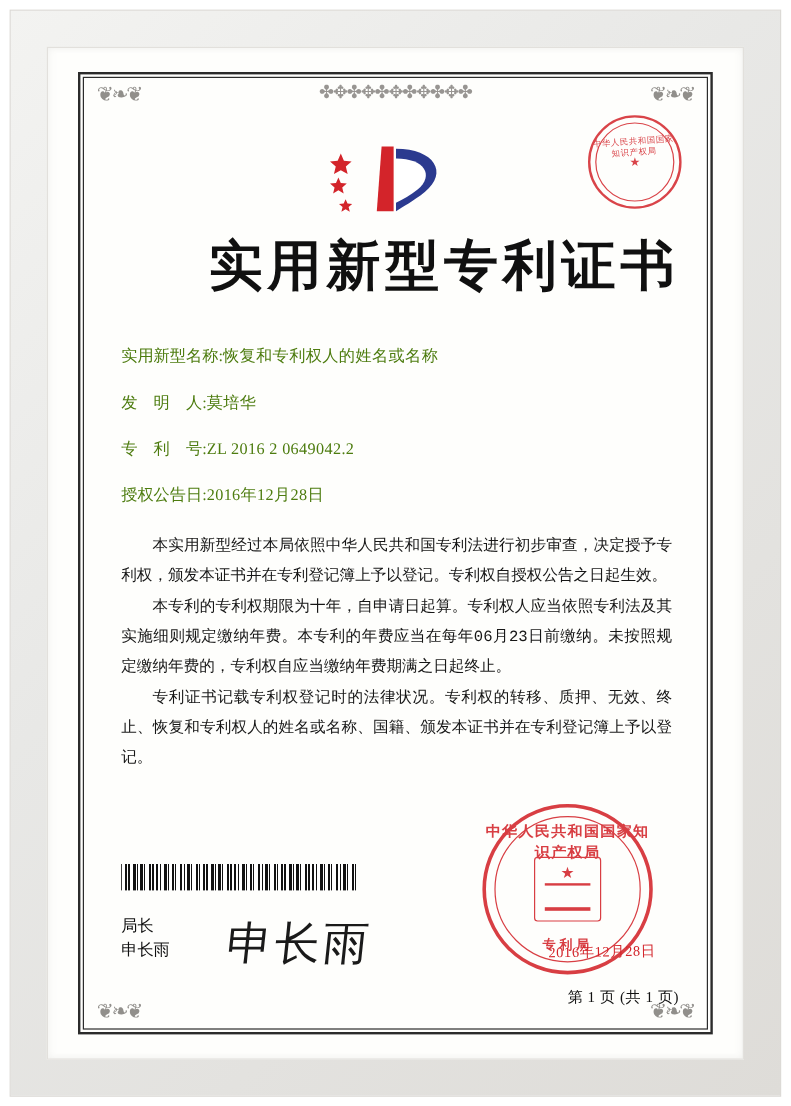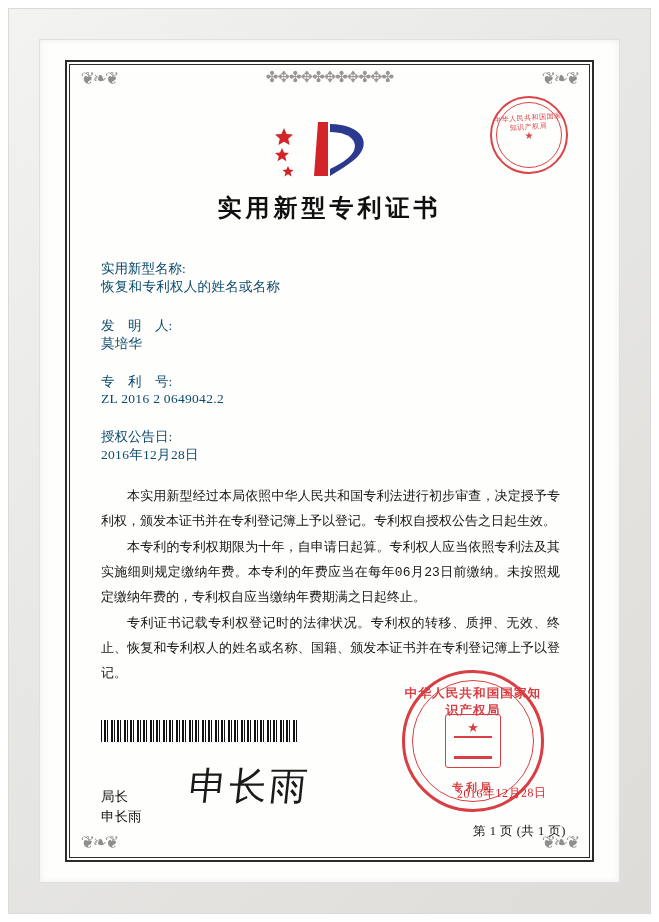--- a/index.html
+++ b/index.html
@@ -140,39 +140,38 @@
   }
   .seal-top .st-star {
     position: absolute;
     left: 50%; top: 50%;
     transform: translate(-50%,-50%);
     font-size: 10px;
   }
 
   .title {
     margin-top: 92px;
-    text-align: center;
-    font-size: 24px;
+    text-align: right;
+    font-size: 45px;
     font-weight: bold;
     letter-spacing: 4px;
     color: #101010;
     font-family: "DejaVu Serif", "Liberation Serif", serif;
   }
 
   .fields {
     margin-top: 36px;
     padding-left: 8px;
   }
   .field-row {
     display: flex;
     align-items: baseline;
     margin-bottom: 20.5px;
     font-size: 13.5px;
-    color: #0c4a6e;
-    flex-direction: column;
+    color: #4d7c0f;
   }
   .field-label {
     white-space: pre;
     letter-spacing: 0px;
   }
   .field-value {
     letter-spacing: .3px;
   }
 
   .paragraphs {
@@ -202,21 +201,21 @@
       #111 3px, #111 5px, #fff 5px, #fff 6px,
       #111 6px, #111 7px, #fff 7px, #fff 10px,
       #111 10px, #111 12px, #fff 12px, #fff 13px
     );
   }
 
   
   .sig-block {
     position: absolute;
     left: 8px;
-    bottom: 11px;
+    bottom: 36px;
     font-size: 13.5px;
     line-height: 20px;
     color: #111;
   }
   .sig-hand {
     position: absolute;
     left: 96px;
     bottom: 26px;
     font-size: 38px;
     letter-spacing: 2px;

